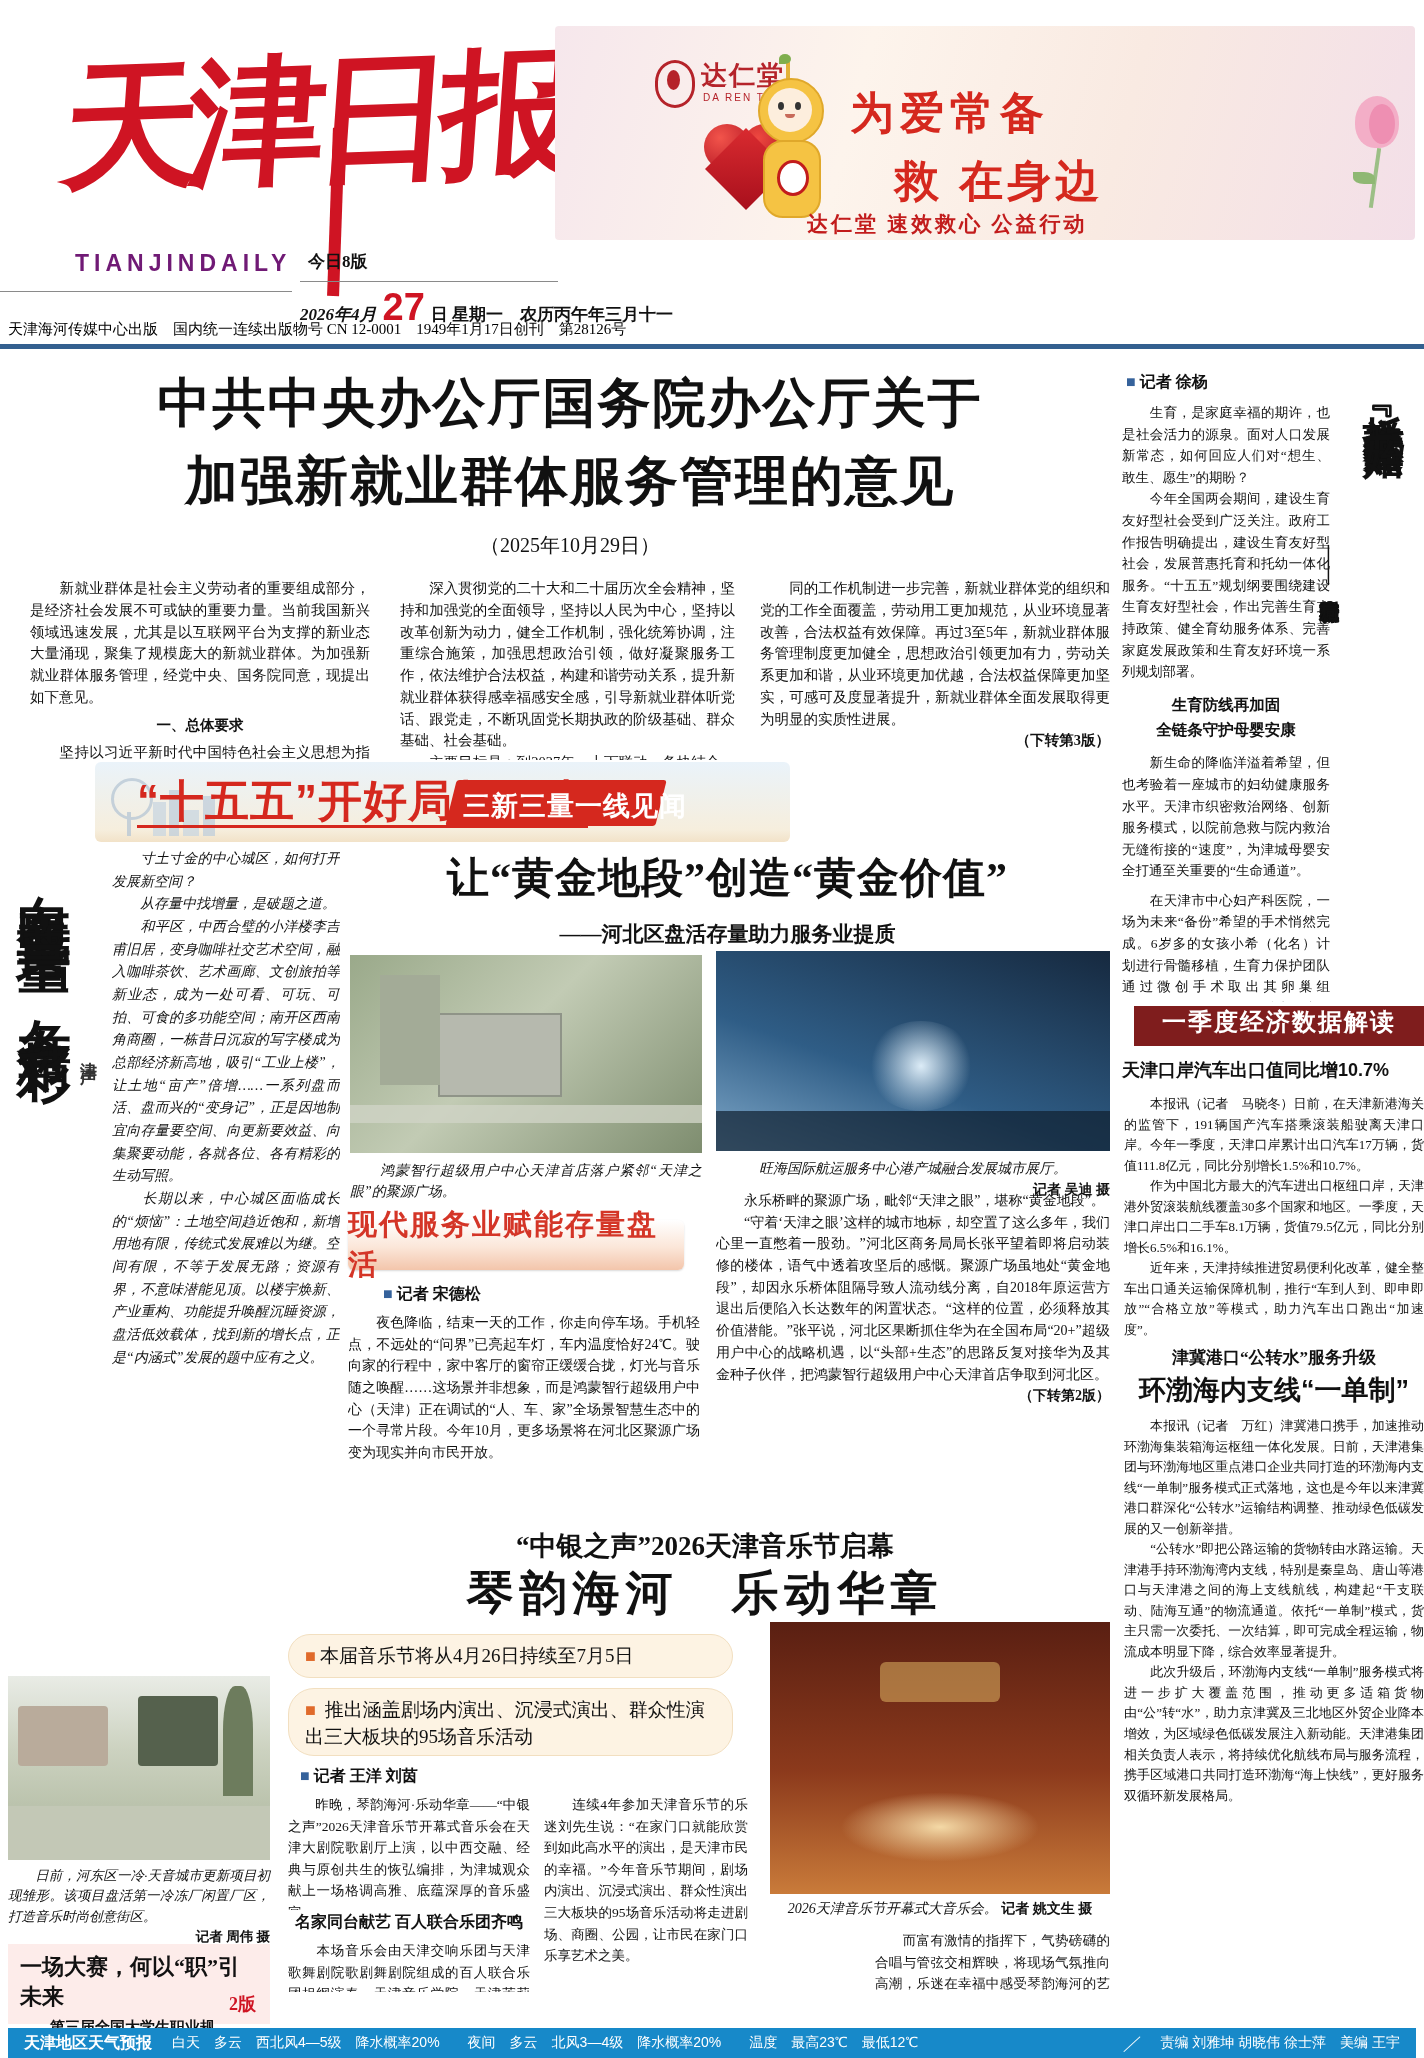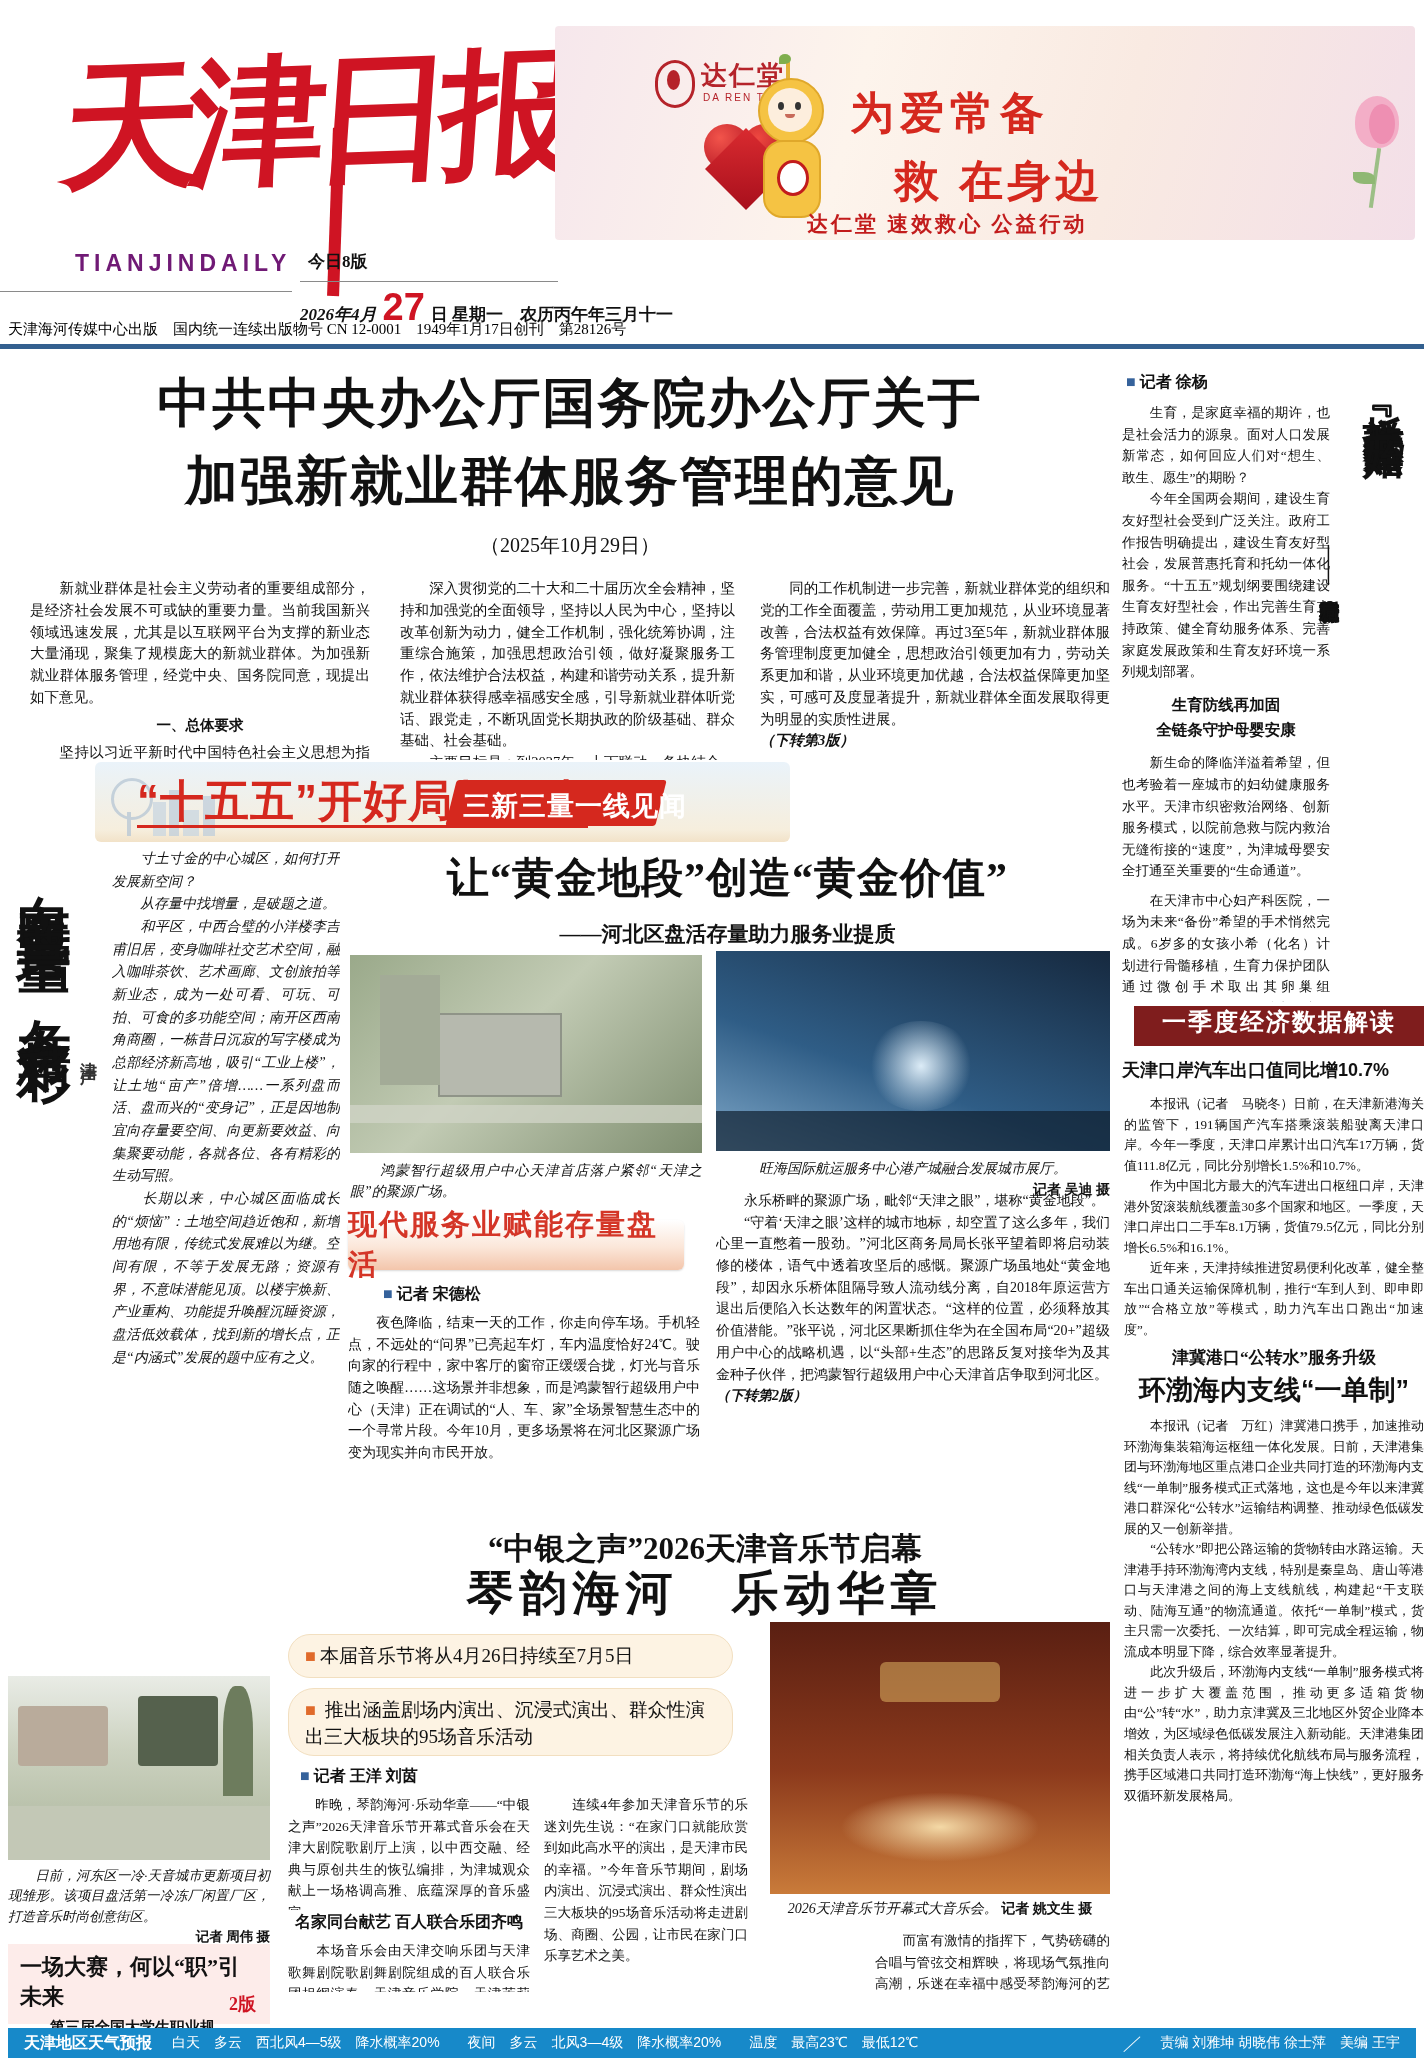--- a/index.html
+++ b/index.html
@@ -9,21 +9,21 @@
   .pre{white-space:pre-line;}
   .just{text-align:justify;}
   .v{writing-mode:vertical-rl;text-orientation:mixed;}
   .sans{font-family:"Liberation Sans",sans-serif;}
   .b{font-weight:bold;}
   .ctr{text-align:center;}
   .red{color:#cf1423;}
   .clip{overflow:hidden;}
   .marker{color:#35629b;margin-right:4px;}
   .marker.orange{color:#e06a2b;}
-  .jump{text-align:left;font-weight:bold;font-style:italic;}
+  .jump{text-align:right;font-weight:bold;}
   .hairline{background:#8a8a8a;height:1px;}
   .caption{font-style:italic;font-size:14px;line-height:1.5;}
   .photo{overflow:hidden;}
 </style>
 </head>
 <body>
 
 <div id="page">
 
   <div class="abs" style="left:0;top:0;width:1424px;height:345px;">
@@ -159,21 +159,21 @@
   <div class="abs" style="left:360px;top:1284px;font-size:16px;font-weight:bold;margin-left:23px;">
     <span class="marker">■</span><span>记者 宋德松</span>
   </div>
   <div class="abs clip just pre" style="left:348px;top:1312px;width:352px;height:152px;font-size:14px;line-height:1.55;">　　夜色降临，结束一天的工作，你走向停车场。手机轻点，不远处的“问界”已亮起车灯，车内温度恰好24℃。驶向家的行程中，家中客厅的窗帘正缓缓合拢，灯光与音乐随之唤醒……这场景并非想象，而是鸿蒙智行超级用户中心（天津）正在调试的“人、车、家”全场景智慧生态中的一个寻常片段。今年10月，更多场景将在河北区聚源广场变为现实并向市民开放。</div>
   <div class="abs clip" style="left:716px;top:1190px;width:394px;height:276px;font-size:14px;line-height:1.55;">
     <div class="just pre">　　永乐桥畔的聚源广场，毗邻“天津之眼”，堪称“黄金地段”。
 　　“守着‘天津之眼’这样的城市地标，却空置了这么多年，我们心里一直憋着一股劲。”河北区商务局局长张平望着即将启动装修的楼体，语气中透着攻坚后的感慨。聚源广场虽地处“黄金地段”，却因永乐桥体阻隔导致人流动线分离，自2018年原运营方退出后便陷入长达数年的闲置状态。“这样的位置，必须释放其价值潜能。”张平说，河北区果断抓住华为在全国布局“20+”超级用户中心的战略机遇，以“头部+生态”的思路反复对接华为及其金种子伙伴，把鸿蒙智行超级用户中心天津首店争取到河北区。</div>
     <div class="jump">（下转第2版）</div>
   </div>
 
-  <div class="abs b ctr" style="left:380px;top:1528px;width:650px;font-size:31px;">“中银之声”2026天津音乐节启幕</div>
+  <div class="abs b ctr" style="left:380px;top:1528px;width:650px;font-size:27px;">“中银之声”2026天津音乐节启幕</div>
   <div class="abs b ctr" style="left:350px;top:1562px;width:710px;font-size:47px;letter-spacing:6px;">琴韵海河　乐动华章</div>
 
   <div class="abs" style="left:288px;top:1634px;width:445px;height:44px;background:#fdf3e3;border:1px solid #f2dfc0;border-radius:22px;
               display:flex;align-items:center;padding:0 16px;box-sizing:border-box;">
     <span class="marker orange" style="font-size:18px;">■</span>
     <span style="font-size:19px;">本届音乐节将从4月26日持续至7月5日</span>
   </div>
   <div class="abs" style="left:288px;top:1688px;width:445px;height:68px;background:#fdf3e3;border:1px solid #f2dfc0;border-radius:26px;
               padding:8px 16px;box-sizing:border-box;font-size:19px;line-height:1.4;">
     <span class="marker orange" style="font-size:18px;">■</span>

